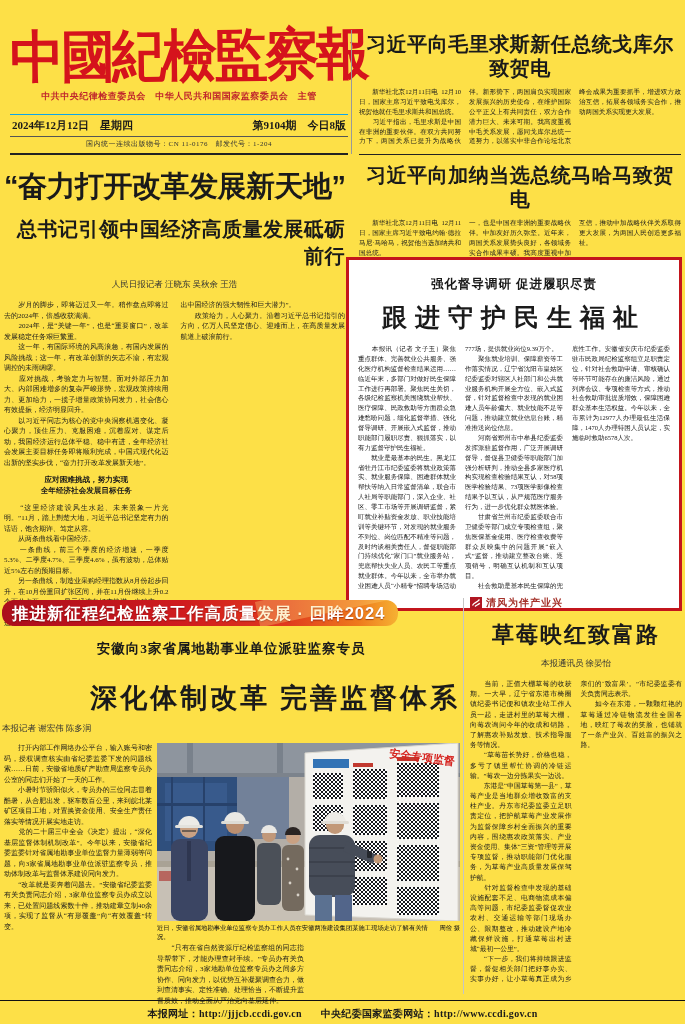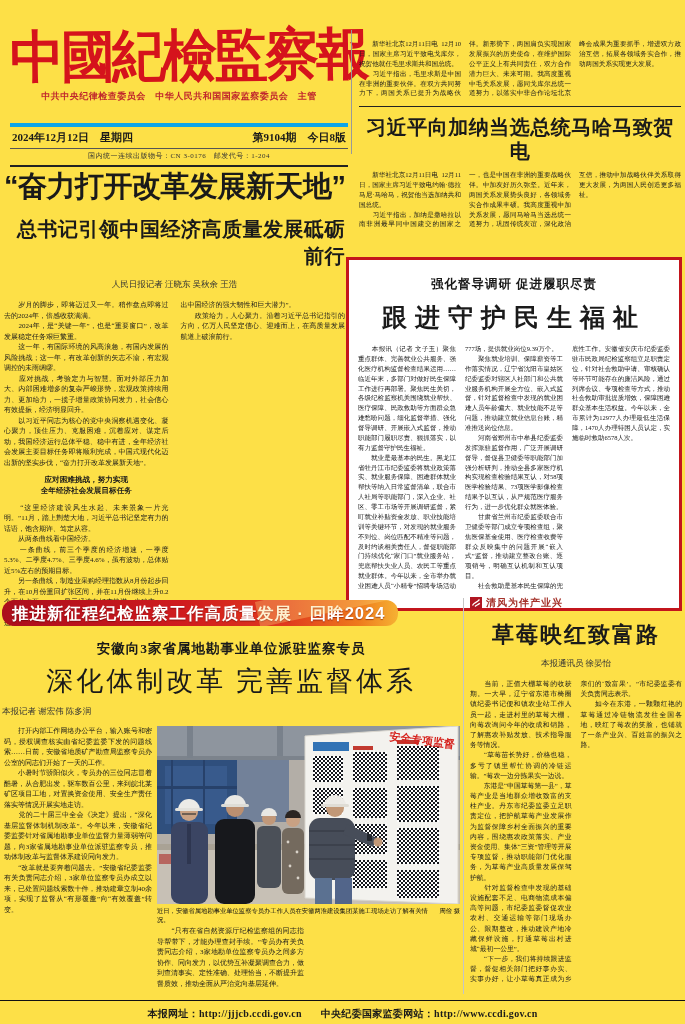--- a/index.html
+++ b/index.html
@@ -10,21 +10,21 @@
     font-family:"Liberation Serif","DejaVu Serif",serif;
   }
   
   .masthead { position:absolute; left:10px; top:26px; width:338px; border-bottom:2.5px solid #222; padding-bottom:2px; }
   .mast-title {
     font-family:"DejaVu Serif",serif; font-weight:900; color:#d5131c;
     font-size:54px; line-height:1.1; text-align:center; letter-spacing:-3px;
     transform:rotate(-0.6deg) scaleY(1.04); white-space:nowrap;
   }
   .mast-supervisor { color:#c0272d; font-size:9px; text-align:center; margin-top:5px; letter-spacing:0.5px; font-weight:600; }
-  .mast-dateline { display:flex; justify-content:space-between; border-top:4px solid #0ea5e9; border-bottom:1px solid #555; margin-top:20px; padding:3px 2px; font-size:11px; font-weight:700; }
+  .mast-dateline { display:flex; justify-content:space-between; border-top:1px solid #0ea5e9; border-bottom:1px solid #555; margin-top:11px; padding:3px 2px; font-size:11px; font-weight:700; }
   .mast-pubcode { font-size:7px; text-align:center; padding:2px 0 2px; color:#333; letter-spacing:0.5px; }
   .mast-vrule { position:absolute; left:351px; top:30px; width:1px; height:124px; background:#999; }
   
   .telegrams { position:absolute; left:359px; top:32px; width:322px; }
   .tele-headline { font-size:20px; font-weight:900; text-align:center; letter-spacing:0.5px; line-height:1.2; }
   .tele-body { margin-top:7px; column-count:3; column-gap:8px; column-fill:auto;
     font-size:6.6px; line-height:1.5; text-align:justify; white-space:pre-wrap; height:60px; overflow:hidden; }
   .tele-div { border-top:1.5px solid #222; margin:7px 0 8px; }
   
   .lead { position:absolute; left:4px; top:167px; width:341px; }
@@ -45,21 +45,21 @@
   
   .banner { position:absolute; left:2px; top:600px; width:396px; height:26px; border-radius:12px;
     background:linear-gradient(92deg,#ab0e1c 0%,#cf1b1e 45%,#e03a1e 72%,#ee7a1c 90%,#f6b233 100%);
     color:#fff; font-family:"Liberation Sans","DejaVu Sans",sans-serif; font-weight:900; font-size:16.5px;
     line-height:26px; padding-left:10px; letter-spacing:1px; text-shadow:0 1px 1px rgba(90,0,0,.5); overflow:hidden; }
   .banner::after{ content:""; position:absolute; right:-8px; top:-14px; width:150px; height:26px;
     background:rgba(255,214,120,.35); transform:rotate(-12deg); }
   
   .reform { position:absolute; left:2px; top:634px; width:458px; }
   .reform-kicker { font-size:13.5px; font-weight:700; text-align:center; margin-top:6px; letter-spacing:1px; }
-  .reform-headline { font-size:27px; font-weight:400; text-align:center; margin-top:5px; letter-spacing:3px; white-space:nowrap; }
+  .reform-headline { font-size:27px; font-weight:700; text-align:right; margin-top:22px; letter-spacing:3px; white-space:nowrap; }
   .reform-byline { font-size:8.5px; text-align:left; margin-top:7px; color:#333; }
   .reform-content { position:relative; margin-top:8px; height:268px; }
   .reform-colleft { position:absolute; left:2px; top:0; width:148px; height:264px; overflow:hidden;
     font-size:7px; line-height:1.5; text-align:justify; white-space:pre-wrap; }
   .reform-photo { position:absolute; left:155px; top:0; width:303px; height:178px; background:#b3aea7; overflow:hidden; }
   .reform-caption { position:absolute; left:155px; top:181px; width:303px; display:flex;
     font-size:6.3px; line-height:1.4; color:#111; }
   .reform-caption .photographer { margin-left:auto; padding-left:8px; white-space:nowrap; }
   .reform-below { position:absolute; left:155px; top:200px; width:303px; height:64px; overflow:hidden;
     column-count:2; column-gap:9px; column-fill:auto; font-size:7px; line-height:1.5; text-align:justify; white-space:pre-wrap; }
@@ -82,26 +82,27 @@
 
 <div class="page">
 
   <header class="masthead">
     <div class="mast-title">中國紀檢監察報</div>
     <div class="mast-supervisor">中共中央纪律检查委员会　中华人民共和国国家监察委员会　主管</div>
     <div class="mast-dateline">
       <span>2024年12月12日　星期四</span>
       <span>第9104期　今日8版</span>
     </div>
-    <div class="mast-pubcode">国内统一连续出版物号：CN 3-0176　邮发代号：1-204</div>
+    <div class="mast-pubcode">国内统一连续出版物号：CN 11-0176　邮发代号：1-204</div>
   </header>
   <div class="mast-vrule"></div>
 
   <section class="telegrams">
     <article>
+      <h1 class="tele-headline">习近平向毛里求斯新任总统戈库尔致贺电</h1>
       <div class="tele-body">　　新华社北京12月11日电  12月10日，国家主席习近平致电戈库尔，祝贺他就任毛里求斯共和国总统。
 　　习近平指出，毛里求斯是中国在非洲的重要伙伴。在双方共同努力下，两国关系已提升为战略伙伴。新形势下，两国肩负实现国家发展振兴的历史使命，在维护国际公平正义上有共同责任，双方合作潜力巨大、未来可期。我高度重视中毛关系发展，愿同戈库尔总统一道努力，以落实中非合作论坛北京峰会成果为重要抓手，增进双方政治互信，拓展各领域务实合作，推动两国关系实现更大发展。</div>
     </article>
     <div class="tele-div"></div>
     <article>
       <h1 class="tele-headline">习近平向加纳当选总统马哈马致贺电</h1>
       <div class="tele-body">　　新华社北京12月11日电  12月11日，国家主席习近平致电约翰·德拉马尼·马哈马，祝贺他当选加纳共和国总统。
 　　习近平指出，加纳是撒哈拉以南非洲最早同中国建交的国家之一，也是中国在非洲的重要战略伙伴。中加友好历久弥坚。近年来，两国关系发展势头良好，各领域务实合作成果丰硕。我高度重视中加关系发展，愿同马哈马当选总统一道努力，巩固传统友谊，深化政治互信，推动中加战略伙伴关系取得更大发展，为两国人民创造更多福祉。</div>
     </article>
   </section>

